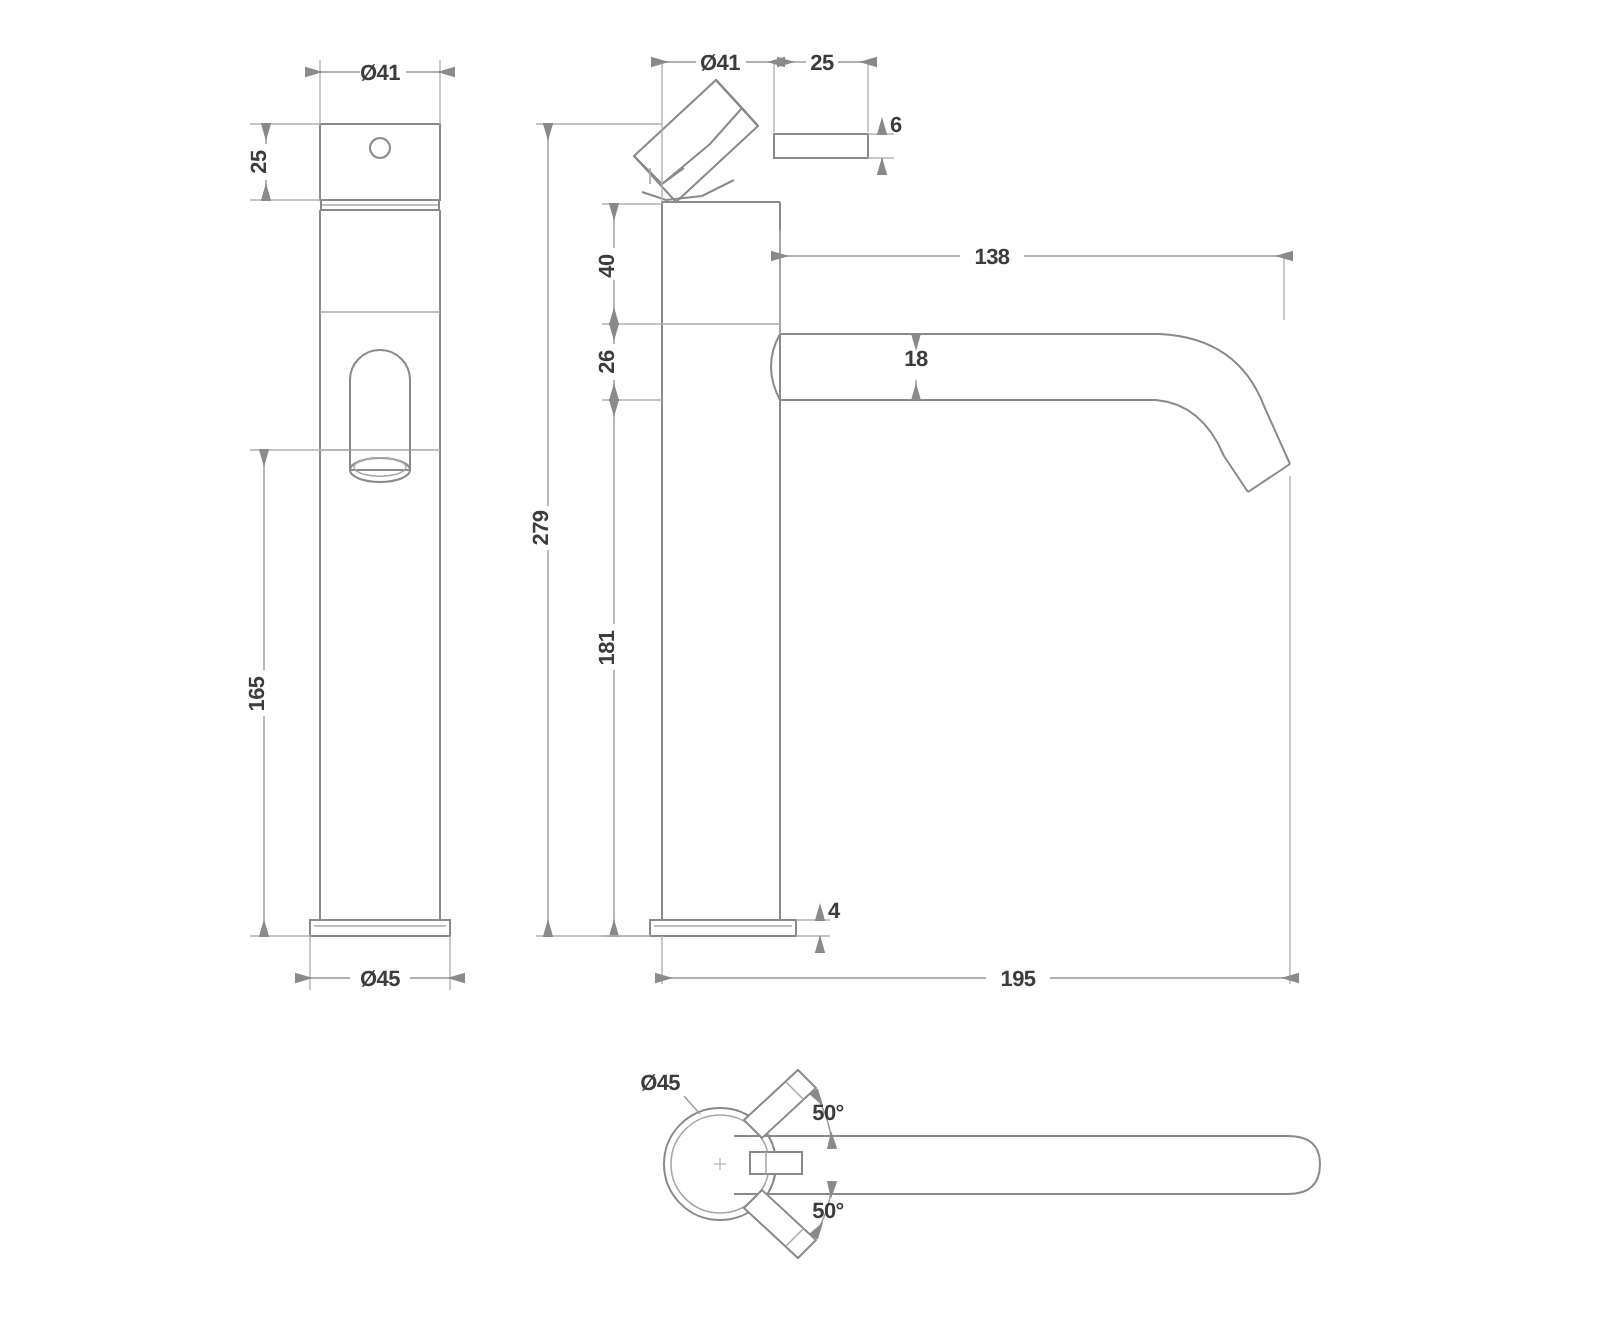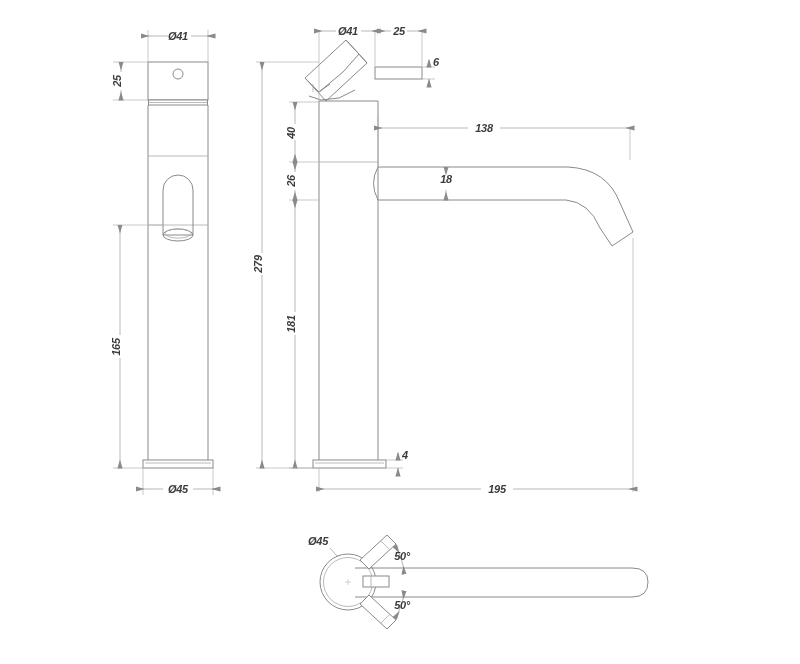--- a/index.html
+++ b/index.html
@@ -9,25 +9,24 @@
   }
   body {
     width: 800px;
     height: 664px;
     font-family: "Liberation Sans", sans-serif;
     overflow: hidden;
     position: relative;
   }
   #drawing-root {
     position: absolute;
-    left: 3px;
+    left: 15px;
     top: 0;
     width: 734px;
     height: 664px;
-    font-style: italic;
   }
   svg#tech-drawing {
     display: block;
     width: 800px;
     height: 664px;
     background: #ffffff;
   }
   .obj {
     fill: none;
     stroke: #8a8a8a;

